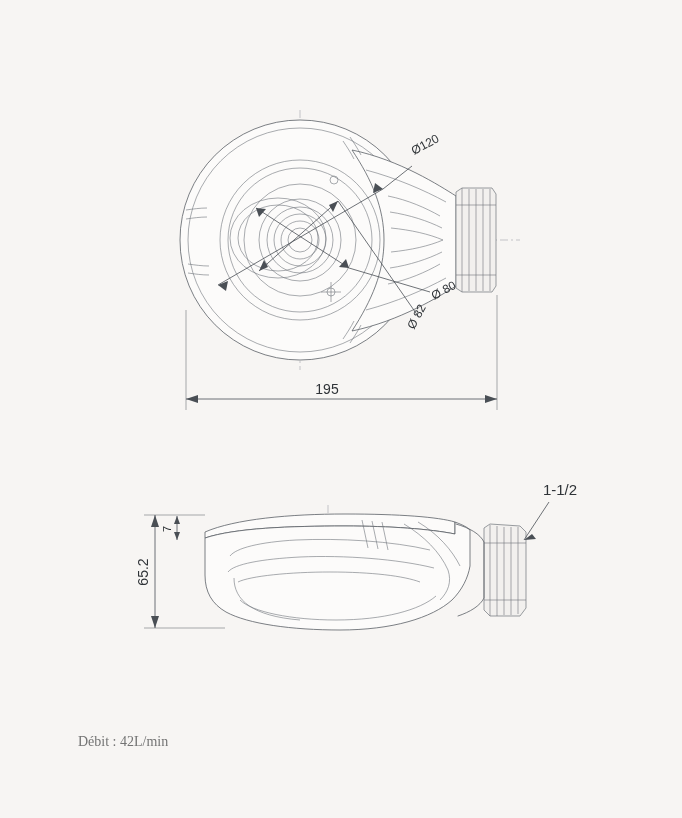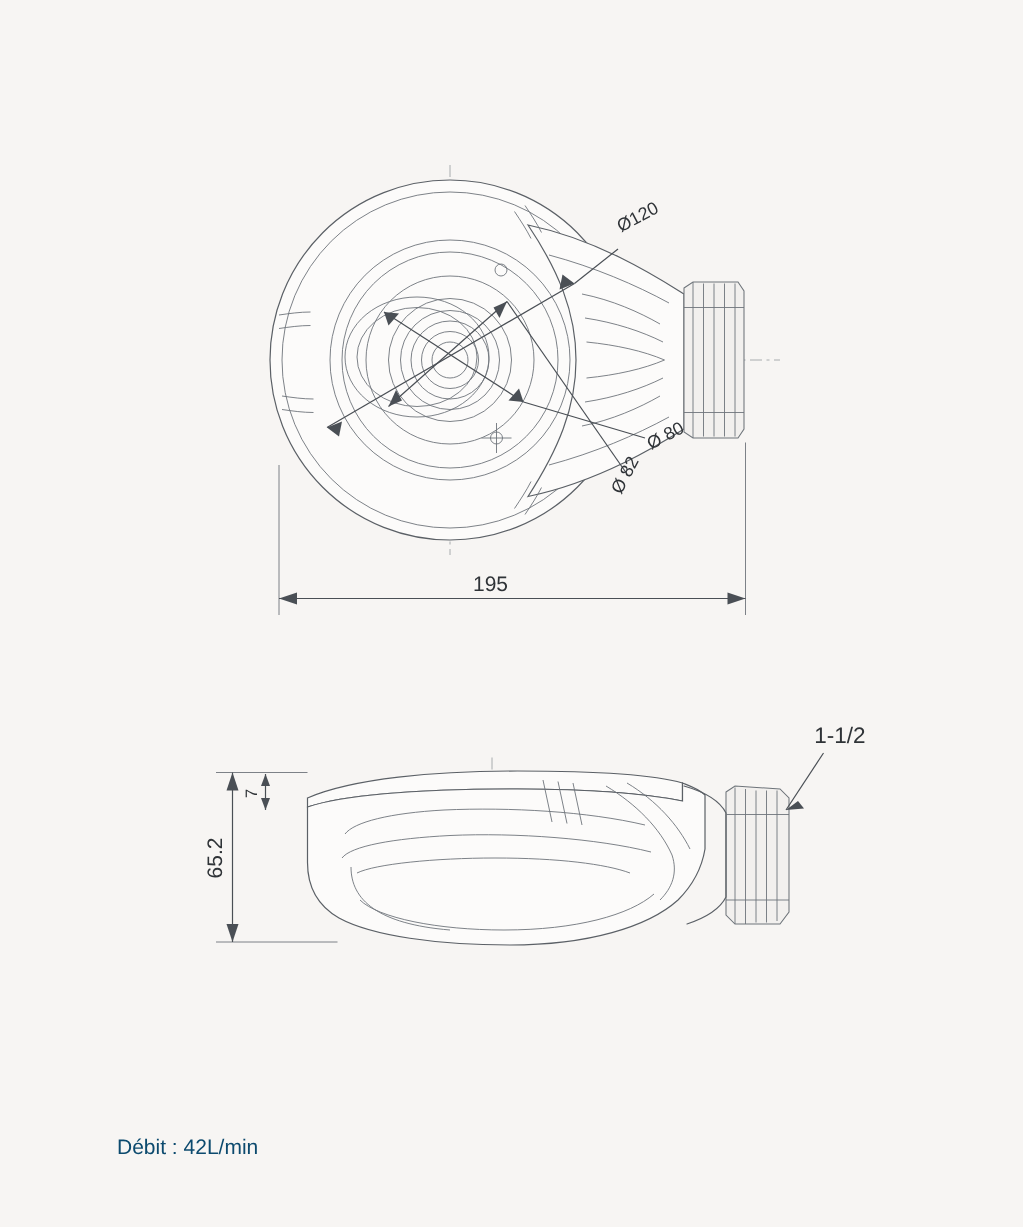--- a/index.html
+++ b/index.html
@@ -59,25 +59,24 @@
     fill: #f2f0ee;
     stroke: #6e747a;
     stroke-width: 0.7;
   }
   .dim-text {
     font-family: "Liberation Sans", sans-serif;
     fill: #2f3337;
   }
   .label-note {
     position: absolute;
-    font-family: Liberation Sans, sans-serif;
+    font-family: Liberation Serif, serif;
     font-size: 14px;
-    color: #0c4a6e;
+    color: #737373;
     white-space: nowrap;
-    margin-top: 22px;
   }
   #note-debit {
     left: 78px;
     top: 734px;
   }
 </style>
 </head>
 <body>
 
 <div id="drawing-root">

